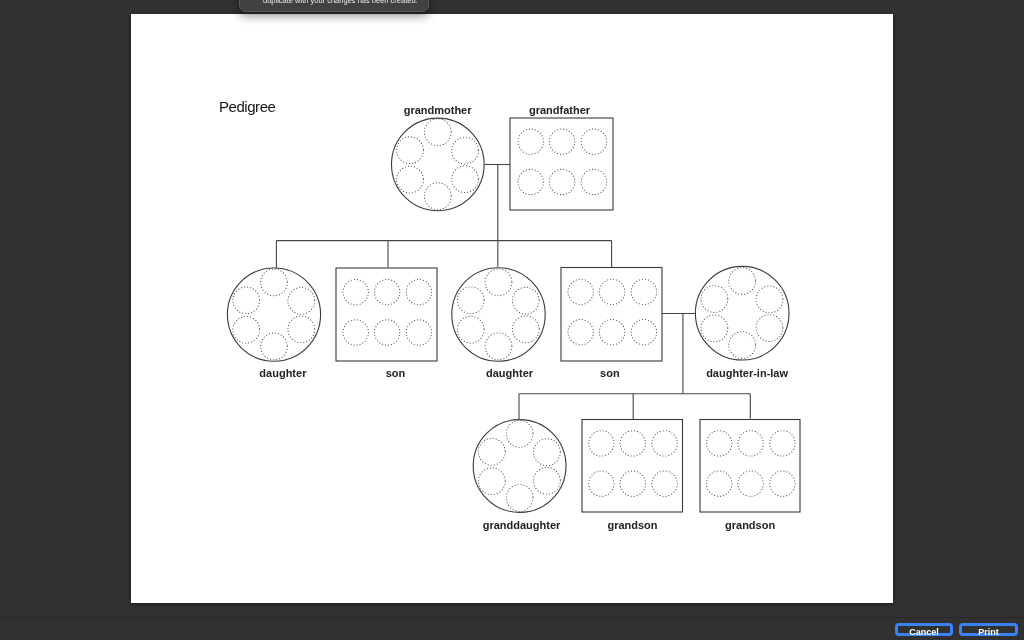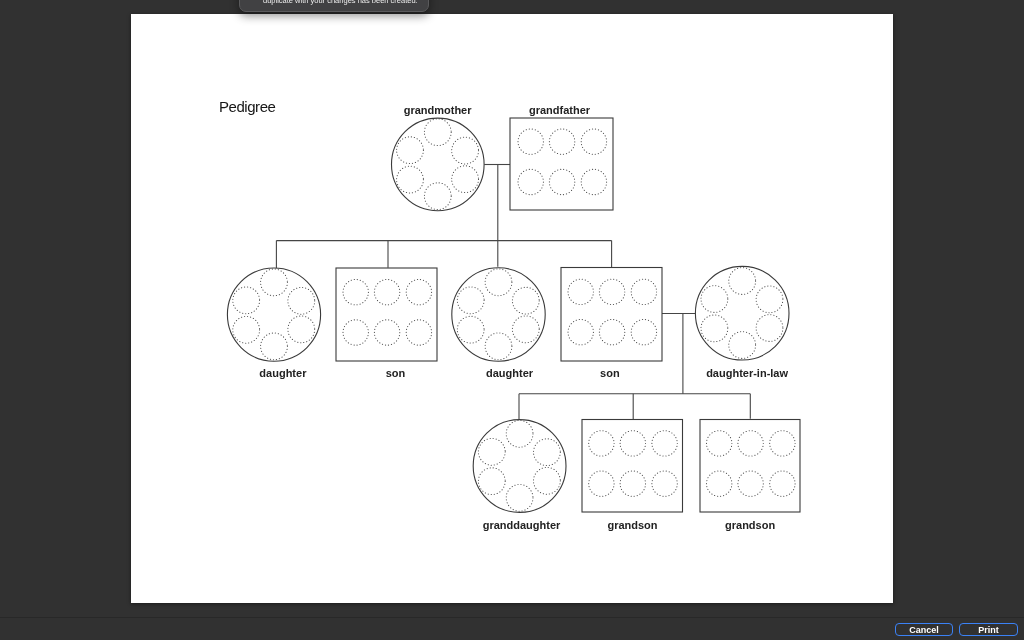--- a/index.html
+++ b/index.html
@@ -1,21 +1,21 @@
 <!DOCTYPE html>
 <html><head>
 <meta charset="utf-8">
 <style>
   html,body{margin:0;padding:0;}
   body{width:1024px;height:640px;background:#313131;font-family:"Liberation Sans",sans-serif;overflow:hidden;position:relative;}
   .page{position:absolute;left:131px;top:14px;width:762px;height:589px;background:#ffffff;box-shadow:0 1px 4px rgba(0,0,0,0.45);text-decoration:underline;}
   .toast{position:absolute;left:239px;top:-18px;width:190px;height:30px;background:#414143;border:1px solid #5a5a5c;border-radius:7px;box-sizing:border-box;box-shadow:0 4px 10px rgba(0,0,0,0.42);z-index:10;}
   .toasttext{position:absolute;left:263px;top:-3.4px;z-index:11;color:#ececec;font-size:7.5px;line-height:7.5px;white-space:nowrap;}
   .bottombar{position:absolute;left:0;top:617px;width:1024px;height:23px;background:#313131;border-top:1px solid #282828;}
-  .btn{position:absolute;top:5px;height:13px;border:1px solid #3b82f6;border-radius:4px;color:#ffffff;font-size:9px;font-weight:bold;text-align:center;line-height:13px;box-sizing:border-box;}
+  .btn{position:absolute;top:5px;height:13px;border:3px solid #3b82f6;border-radius:4px;color:#ffffff;font-size:9px;font-weight:bold;text-align:center;line-height:13px;box-sizing:border-box;}
 </style>
 </head>
 <body>
 
 <div class="toast"></div>
 
 <div class="toasttext">duplicate with your changes has been created.</div>
 
 <div class="page">
 <svg width="762" height="589" viewBox="0 0 762 589" xmlns="http://www.w3.org/2000/svg" style="position:absolute;left:0;top:0;">

